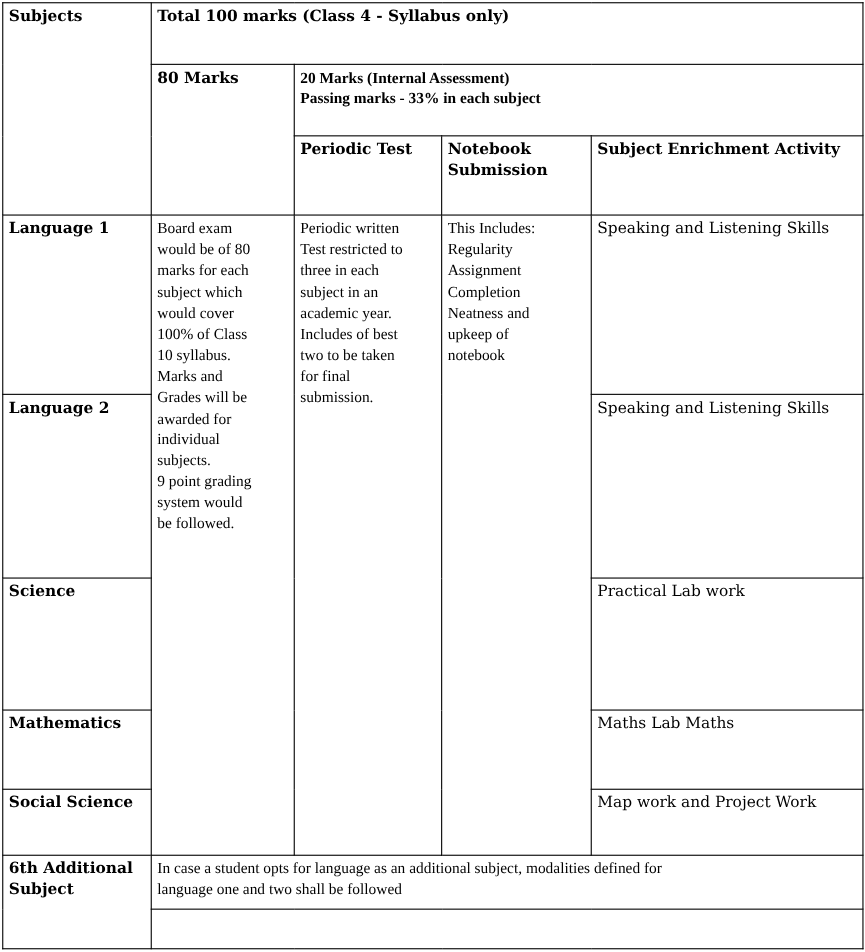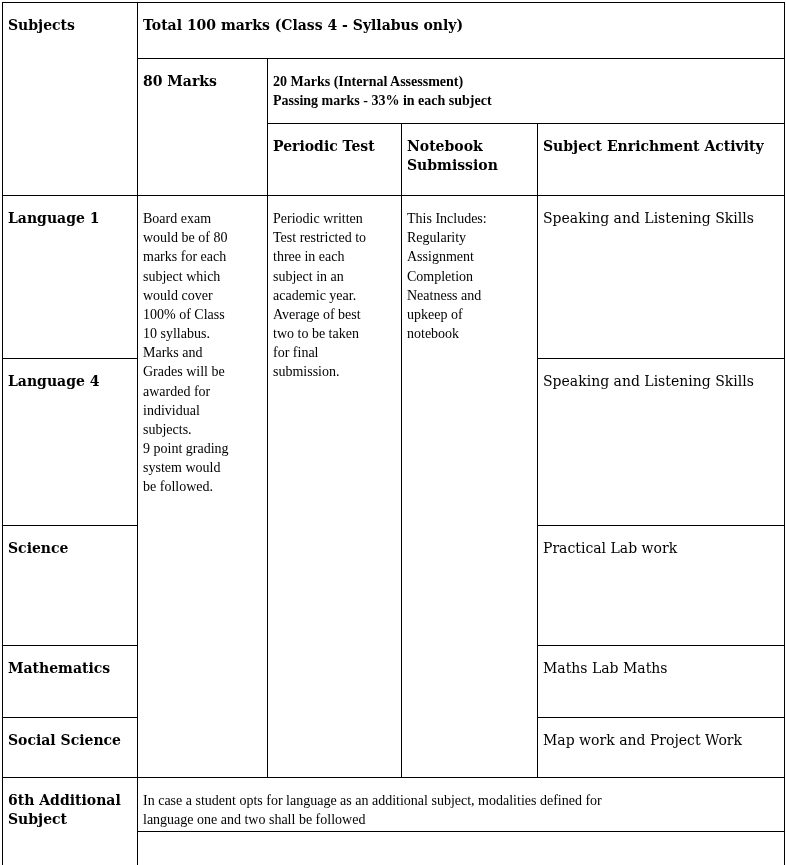--- a/index.html
+++ b/index.html
@@ -13,21 +13,21 @@
   table.grid {
     border-collapse: collapse;
     table-layout: fixed;
     width: 782px;
     color: #000000;
     font-family: "DejaVu Serif", "Liberation Serif", serif;
   }
   table.grid td {
     border: 1.5px solid #000000;
     vertical-align: top;
-    padding: 13px 3px 2px 5px;
+    padding: 3px 3px 2px 5px;
     font-size: 14px;
     line-height: 1.37;
     overflow: hidden;
     background: #ffffff;
   }
   .b { font-weight: bold; font-size: 14.5px; }
   .pre { white-space: pre-line; font-family: Liberation Serif, serif; }
   .nowrap { white-space: nowrap; }
 </style>
 </head>
@@ -75,36 +75,36 @@
 individual
 subjects.
 9 point grading
 system would
 be followed.</td>
     <td class="pre" rowspan="5">Periodic written
 Test restricted to
 three in each
 subject in an
 academic year.
-Average of best
+Includes of best
 two to be taken
 for final
 submission.</td>
     <td class="pre" rowspan="5">This Includes:
 Regularity
 Assignment
 Completion
 Neatness and
 upkeep of
 notebook</td>
     <td>Speaking and Listening Skills</td>
   </tr>
 
   <tr style="height:167px">
-    <td class="b nowrap">Language 4</td>
+    <td class="b nowrap">Language 2</td>
     <td>Speaking and Listening Skills</td>
   </tr>
 
   <tr style="height:120px">
     <td class="b nowrap">Science</td>
     <td>Practical Lab work</td>
   </tr>
 
   <tr style="height:72px">
     <td class="b nowrap">Mathematics</td>

